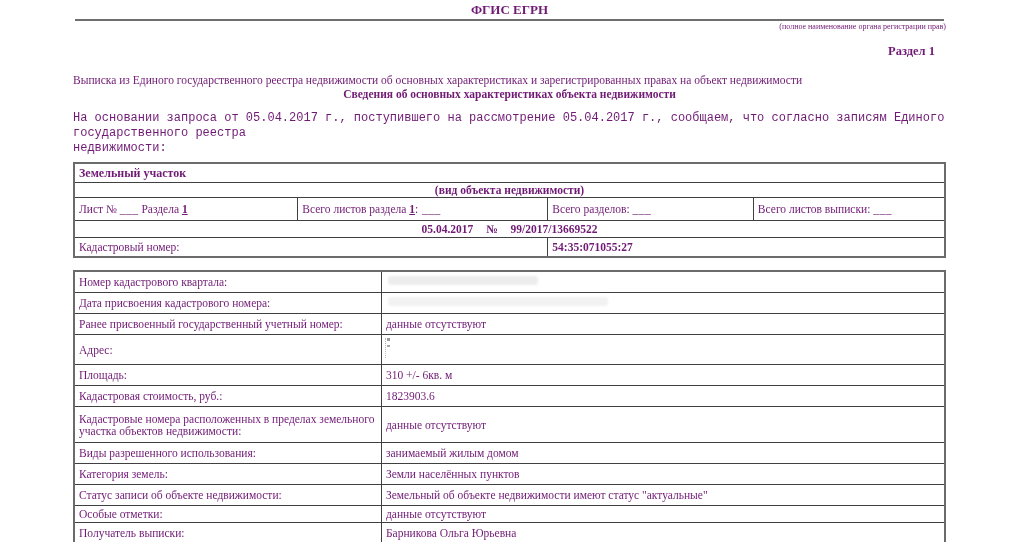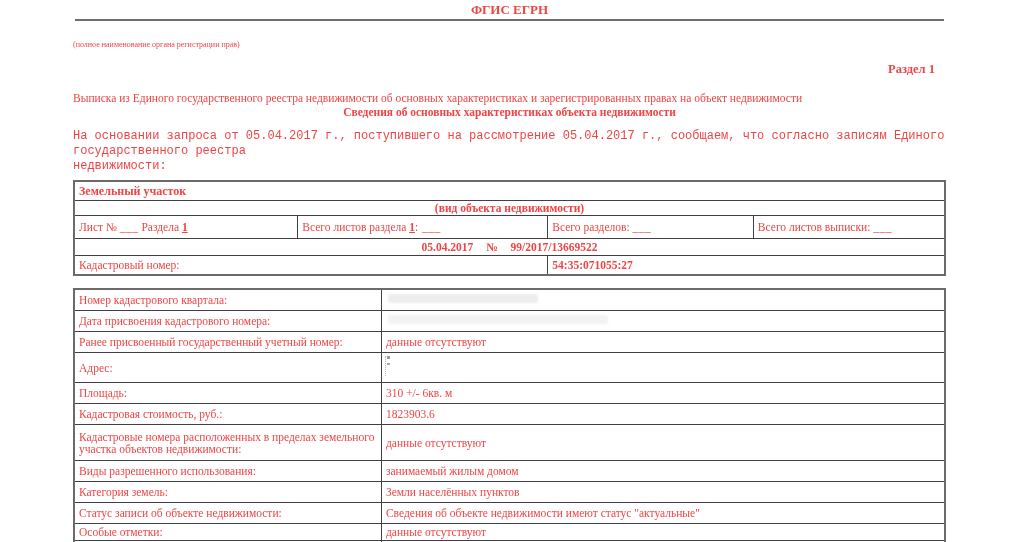--- a/index.html
+++ b/index.html
@@ -1,25 +1,25 @@
 <!DOCTYPE html>
 <html><head>
 <meta charset="utf-8">
 <style>
   html,body { margin:0; padding:0; background:#ffffff; }
   .page {
     position:relative; width:1024px; height:542px; background:#ffffff;
-    font-family:"Liberation Serif", serif; color:#ef4444; overflow:hidden;
+    font-family:"Liberation Serif", serif; color:#701a75; overflow:hidden;
   }
   .doc { position:absolute; left:73px; top:0; width:873px; }
 
   
   .org-name { text-align:center; font-weight:bold; font-size:13px; padding-top:2px; }
   .org-rule { border:none; border-top:2px solid #6e6e6e; margin:1px 2px 0 2px; }
-  .org-caption { text-align:left; font-size:8px; margin-top:19px; }
+  .org-caption { text-align:right; font-size:8px; margin-top:1px; }
   .section-label { text-align:right; font-weight:bold; font-size:12.5px; margin:13px 11px 0 0; }
 
   .title1 { text-align:left; font-size:11.5px; margin-top:15px;font-family:Liberation Serif, serif; }
   .title2 { text-align:center; font-size:11.5px; font-weight:bold; margin-top:2px; }
   .request-par { font-size:12px; margin-top:11px; line-height:1.25;font-family:Liberation Mono, monospace; }
 
   
   table { border-collapse:collapse; width:100%; table-layout:fixed; }
   .tbl { border:2px solid #6b6b6b; }
   .tbl td { border:1px solid #404040; font-size:11.5px; padding:1px 4px; vertical-align:middle; overflow:hidden; }
@@ -171,21 +171,21 @@
       <tr>
         <td>Виды разрешенного использования:</td>
         <td>занимаемый жилым домом</td>
       </tr>
       <tr>
         <td>Категория земель:</td>
         <td>Земли населённых пунктов</td>
       </tr>
       <tr>
         <td>Статус записи об объекте недвижимости:</td>
-        <td>Сведения об объекте недвижимости имеют статус "актуальные"</td>
+        <td>Земельный об объекте недвижимости имеют статус "актуальные"</td>
       </tr>
       <tr>
         <td>Особые отметки:</td>
         <td>данные отсутствуют</td>
       </tr>
       <tr>
         <td>Получатель выписки:</td>
         <td>Барникова Ольга Юрьевна</td>
       </tr>
     </tbody>

